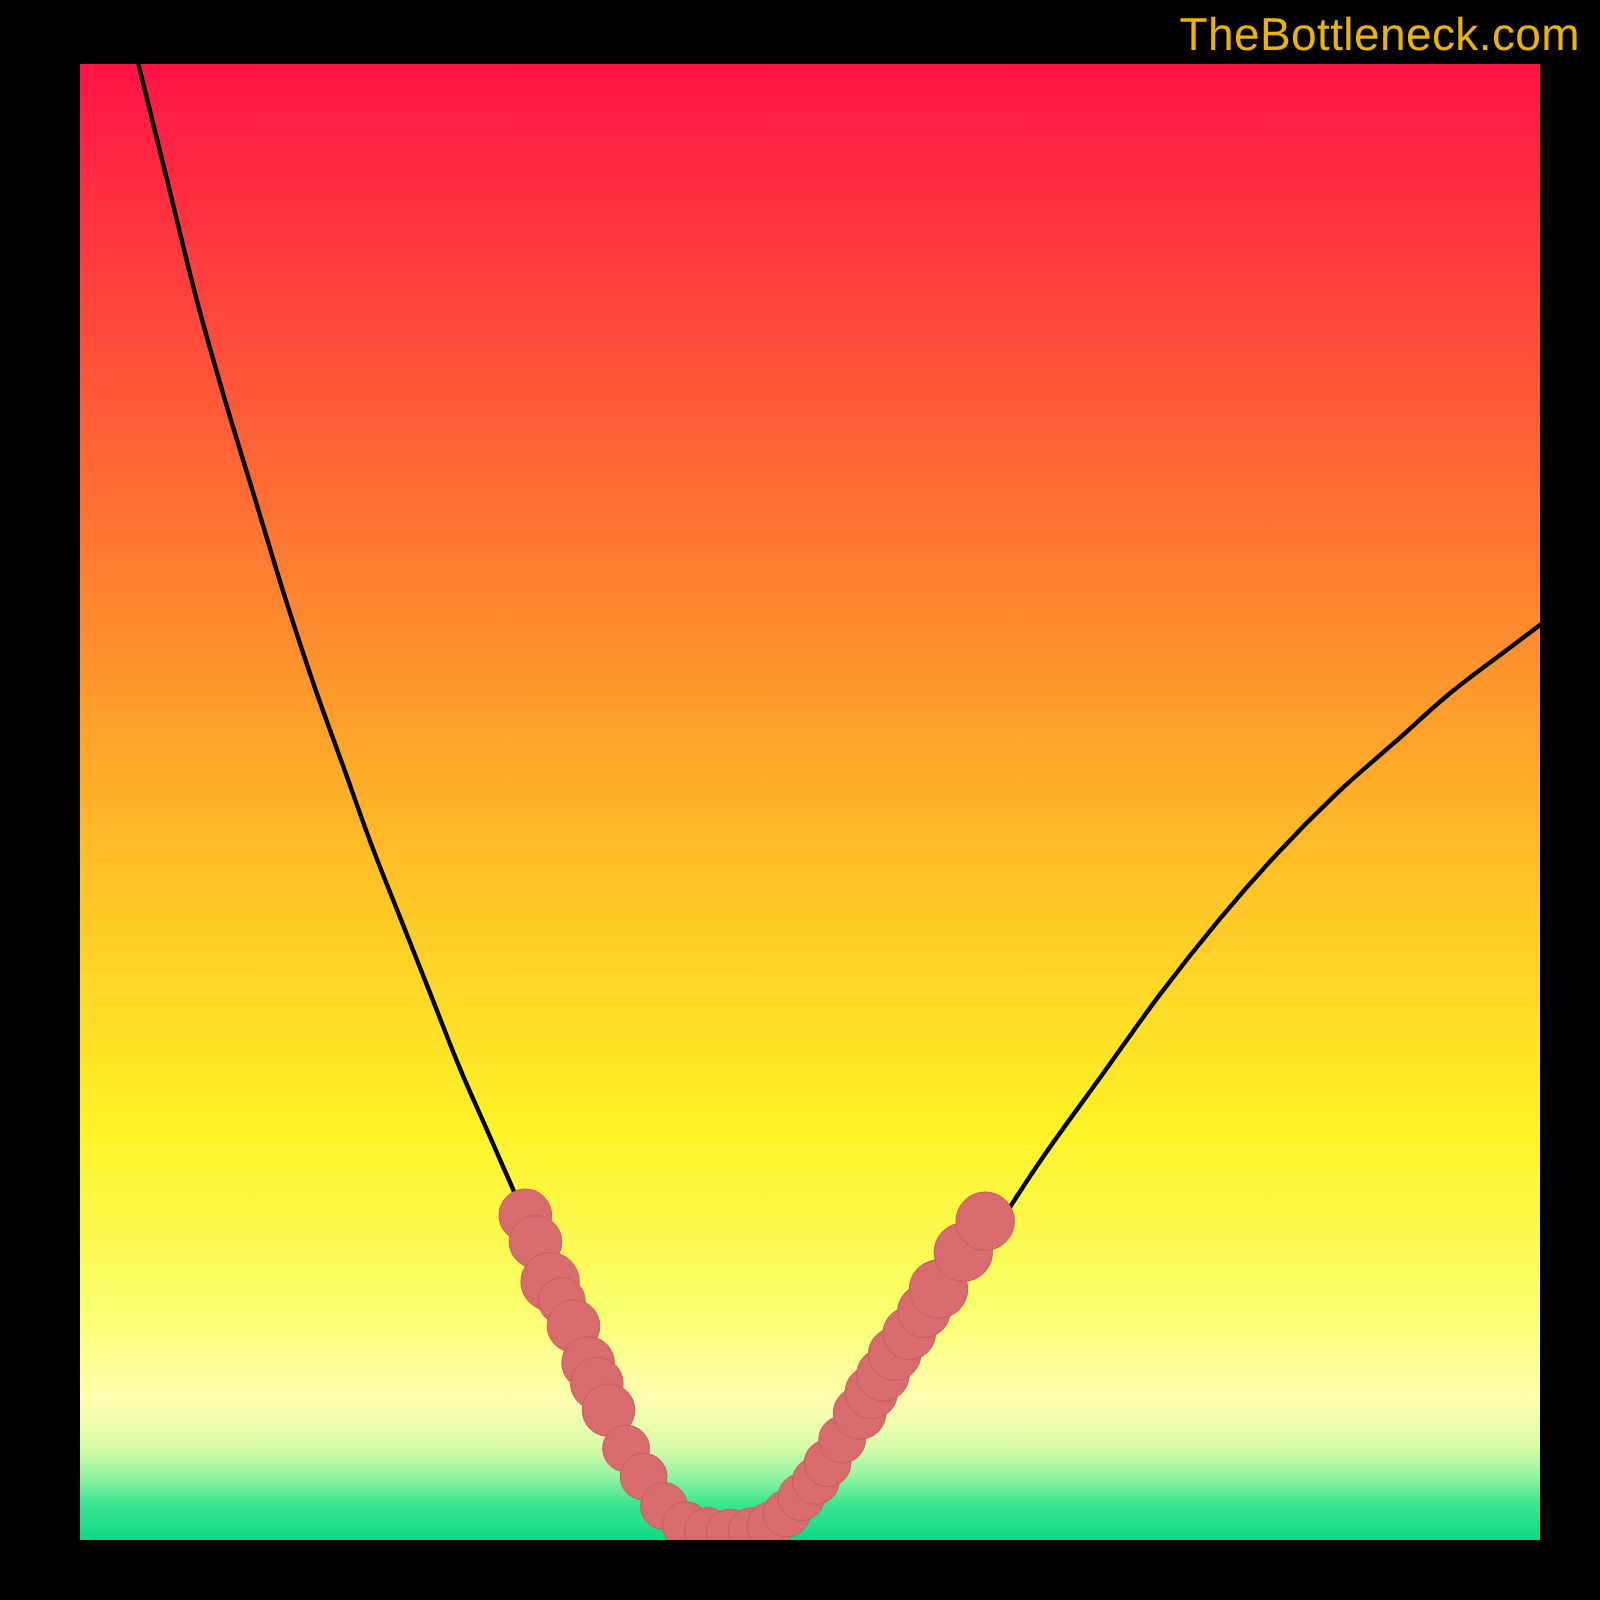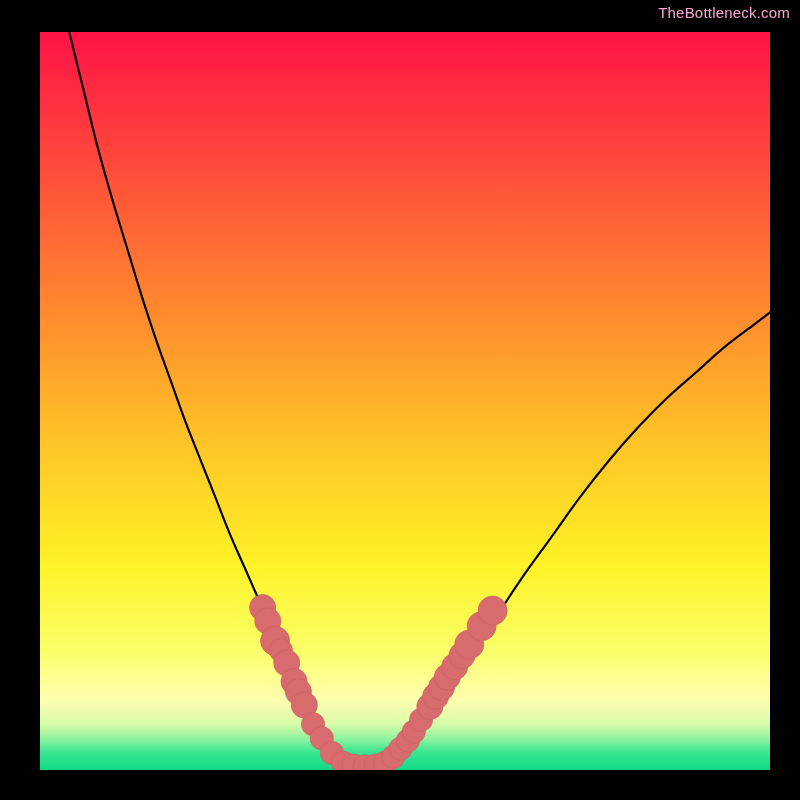--- a/index.html
+++ b/index.html
@@ -14,22 +14,22 @@
   .frame {
     position: relative;
     width: 800px;
     height: 800px;
     background: #000;
   }
   .watermark {
     position: absolute;
     top: 4px;
     right: 10px;
-    color: #f9a8d4;
-    font-size: 15px;
+    color: #eab308;
+    font-size: 23px;
     font-weight: 500;
     letter-spacing: 0.2px;
     z-index: 10;
   }
   .plot-area {
     position: absolute;
     left: 40px;
     top: 32px;
     width: 730px;
     height: 738px;

